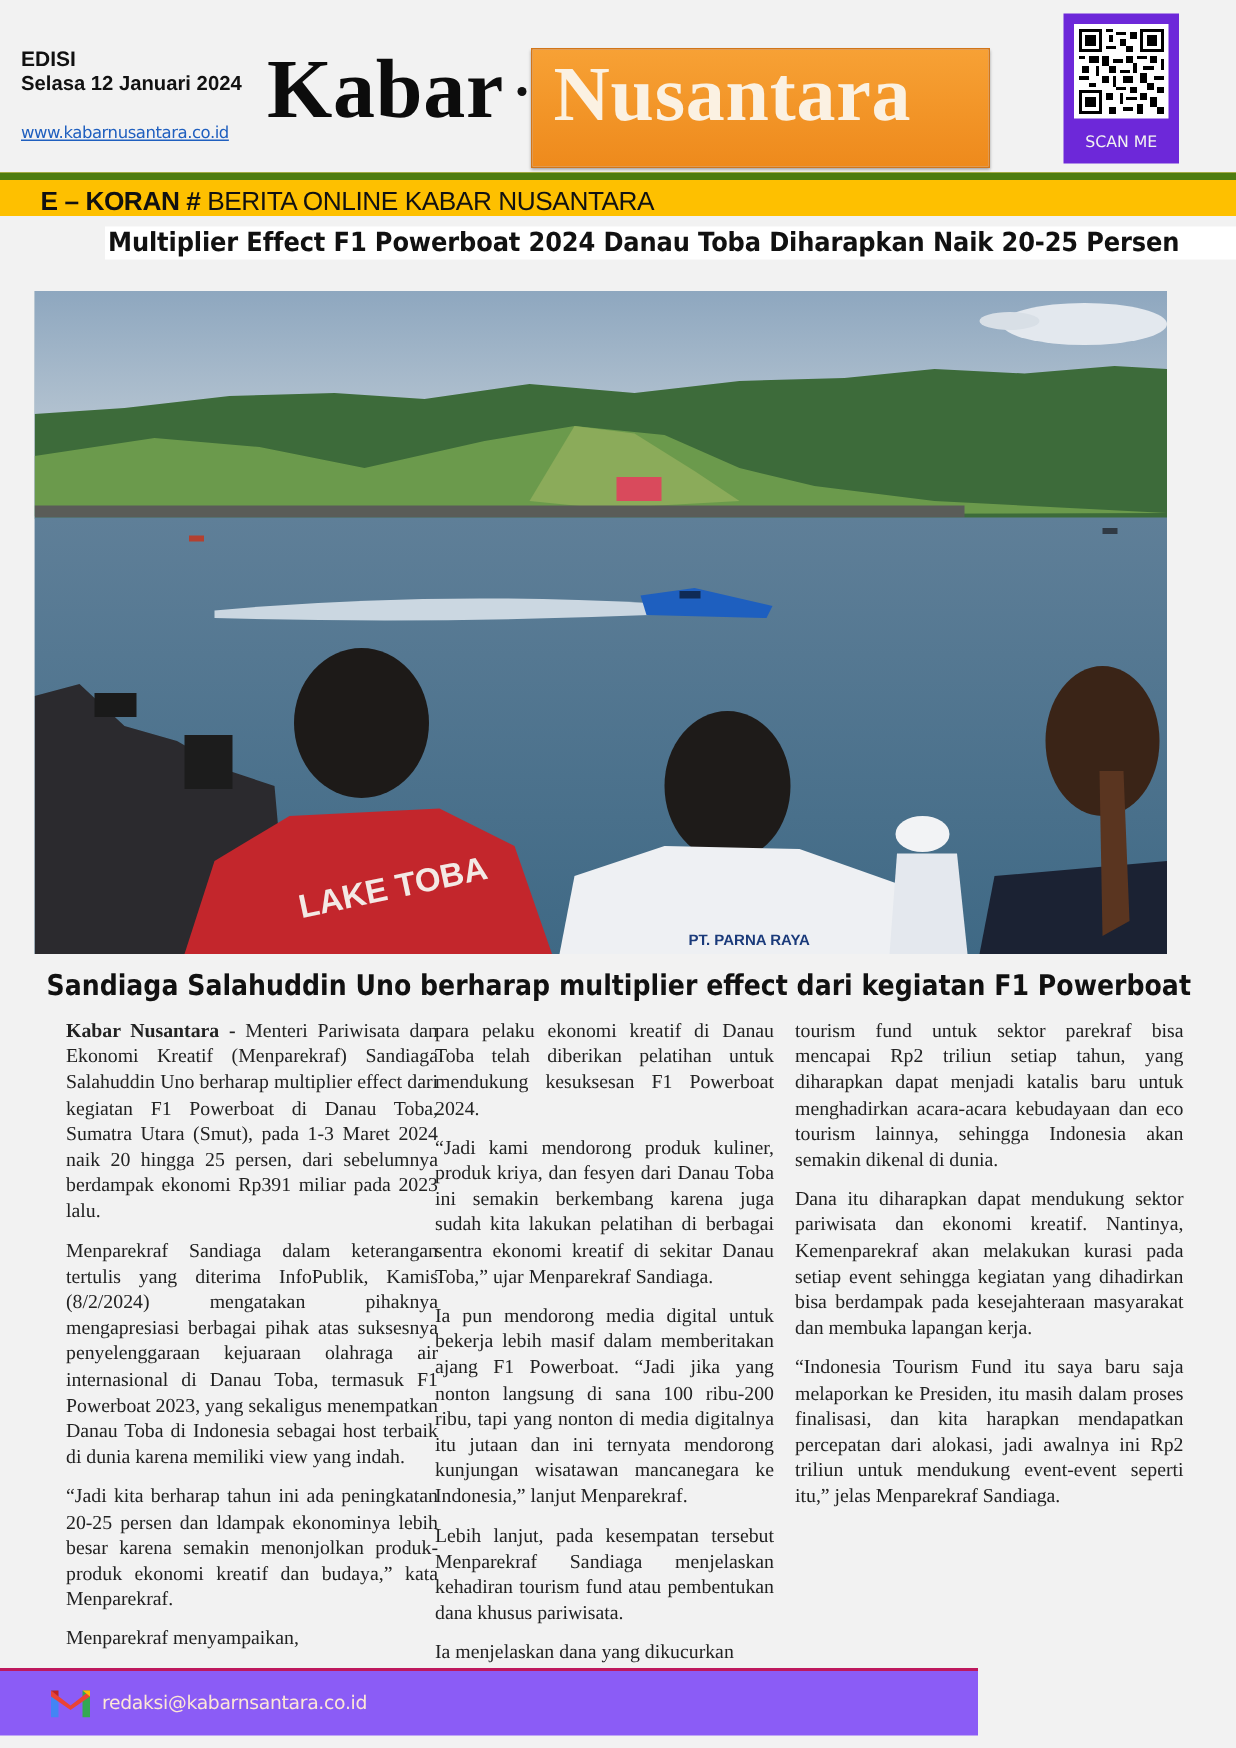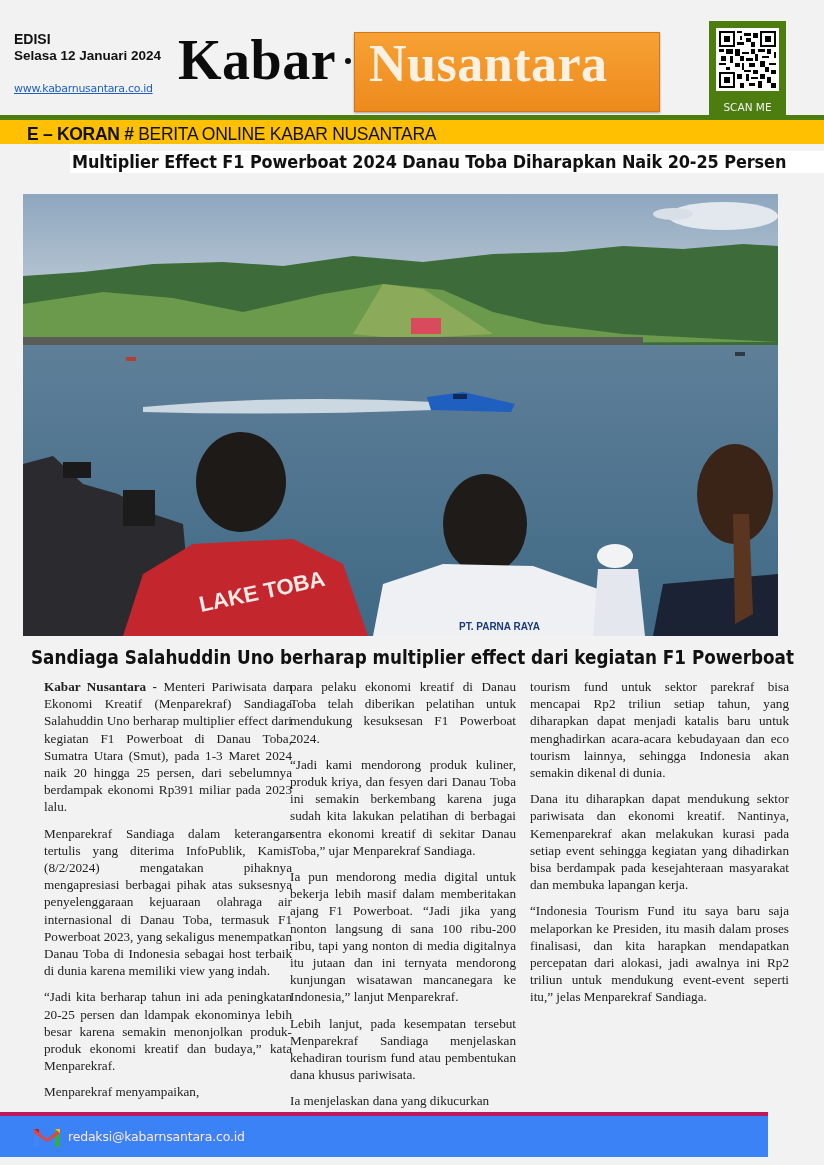--- a/index.html
+++ b/index.html
@@ -9,21 +9,21 @@
   
   .masthead { position: absolute; left: 0; top: 0; width: 824px; height: 114px; }
   .edisi { position: absolute; left: 14px; top: 31px; font-weight: bold; font-size: 14px; line-height: 16px; color: #111; text-align: right; }
   .edisi-date { position: absolute; left: 14px; top: 48px; font-weight: bold; font-size: 13.5px; color: #111; }
   .site-link { position: absolute; left: 14px; top: 82px; font-size: 11px; color: #1f5fbf; text-decoration: underline; font-family: "DejaVu Sans", sans-serif; letter-spacing: -0.3px; }
   .logo-kabar { position: absolute; left: 178px; top: 30px; font-family: "Liberation Serif", serif; font-weight: bold; font-size: 56px; line-height: 60px; color: #0c0c0c; letter-spacing: 0.5px; }
   .logo-dot { position: absolute; left: 345px; top: 58px; width: 6px; height: 6px; border-radius: 50%; background: #111; }
   .logo-box { position: absolute; left: 354px; top: 32px; width: 306px; height: 80px;
               background: linear-gradient(#f7a135, #ee8a1c); border: 1px solid #d2761a; box-shadow: 0 1px 2px rgba(0,0,0,0.35); }
   .logo-nusantara { position: absolute; left: 14px; top: 2px; font-family: "Liberation Serif", serif; font-weight: bold; font-size: 52px; line-height: 58px; color: #fbf1e2; letter-spacing: 0.5px; }
-  .qr { position: absolute; left: 709px; top: 9px; width: 77px; height: 100px; background: #4d7c0f; margin-top: 12px; }
+  .qr { position: absolute; left: 709px; top: 9px; width: 77px; height: 100px; background: #6d28d9; }
   .qr-code { position: absolute; left: 7px; top: 7px; width: 63px; height: 63px; background: #fff; padding: 3px; }
   .qr-label { position: absolute; left: 0; top: 80px; width: 77px; text-align: center; font-size: 10.5px; color: #f2f2f2; font-family: "DejaVu Sans", sans-serif; }
 
   
   .band { position: absolute; left: 0; top: 115px; width: 824px; height: 29px; background: #fec000; border-top: 5px solid #4d7c0f; }
   .band-text { position: absolute; left: 27px; top: 4px; font-size: 17.5px; line-height: 20px; color: #111; font-family: "Liberation Sans Narrow", "Liberation Sans", sans-serif; letter-spacing: -0.3px; }
   .band-strong { font-weight: bold; }
 
   
   .headline-box { position: absolute; left: 24px; top: 151px; width: 789px; height: 22px; background: #ffffff; margin-left: 46px; }
@@ -38,21 +38,21 @@
 
   
   .col { position: absolute; top: 678px; width: 250px; font-family: "Liberation Serif", serif; font-size: 13.2px; line-height: 17.2px; color: #222; text-align: justify; }
   .col p { margin-bottom: 9px; }
   .col1 { left: 44px; width: 248px; }
   .col2 { left: 290px; width: 226px; }
   .col3 { left: 530px; width: 259px; }
   .lead { font-weight: bold; }
 
   
-  .footer { position: absolute; left: 0; top: 1112px; width: 768px; height: 45px; background: #3b82f6; border-top: 4px solid #be185d; }
+  .footer { position: absolute; left: 0; top: 1112px; width: 652px; height: 45px; background: #8b5cf6; border-top: 2px solid #be185d; }
   .mail-icon { position: absolute; left: 34px; top: 11px; width: 26px; height: 20px; }
   .footer-email { position: absolute; left: 68px; top: 13px; font-size: 12.5px; color: #fde7d6; font-family: "DejaVu Sans", sans-serif; letter-spacing: -0.2px; }
 </style>
 </head>
 <body>
 
 <header class="masthead">
   <div class="edisi">EDISI</div>
   <div class="edisi-date">Selasa 12 Januari 2024</div>
   <a class="site-link">www.kabarnusantara.co.id</a>

